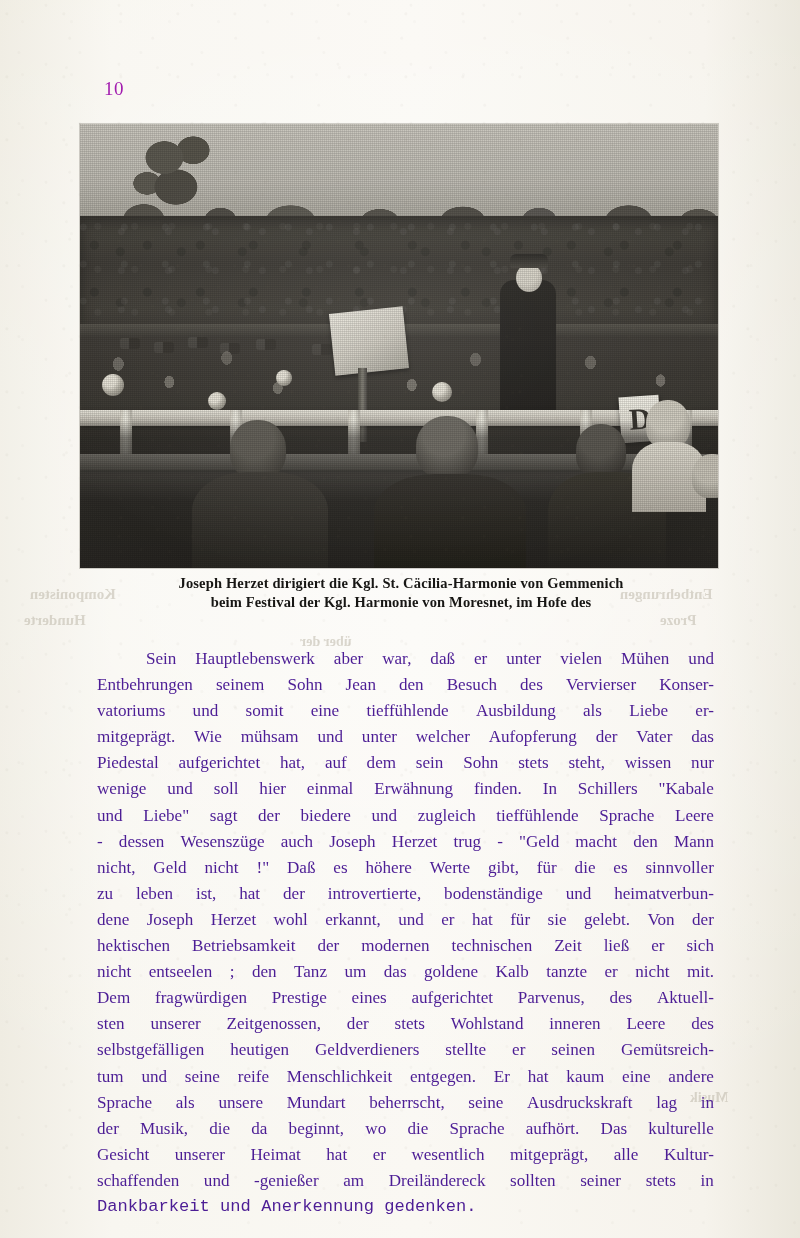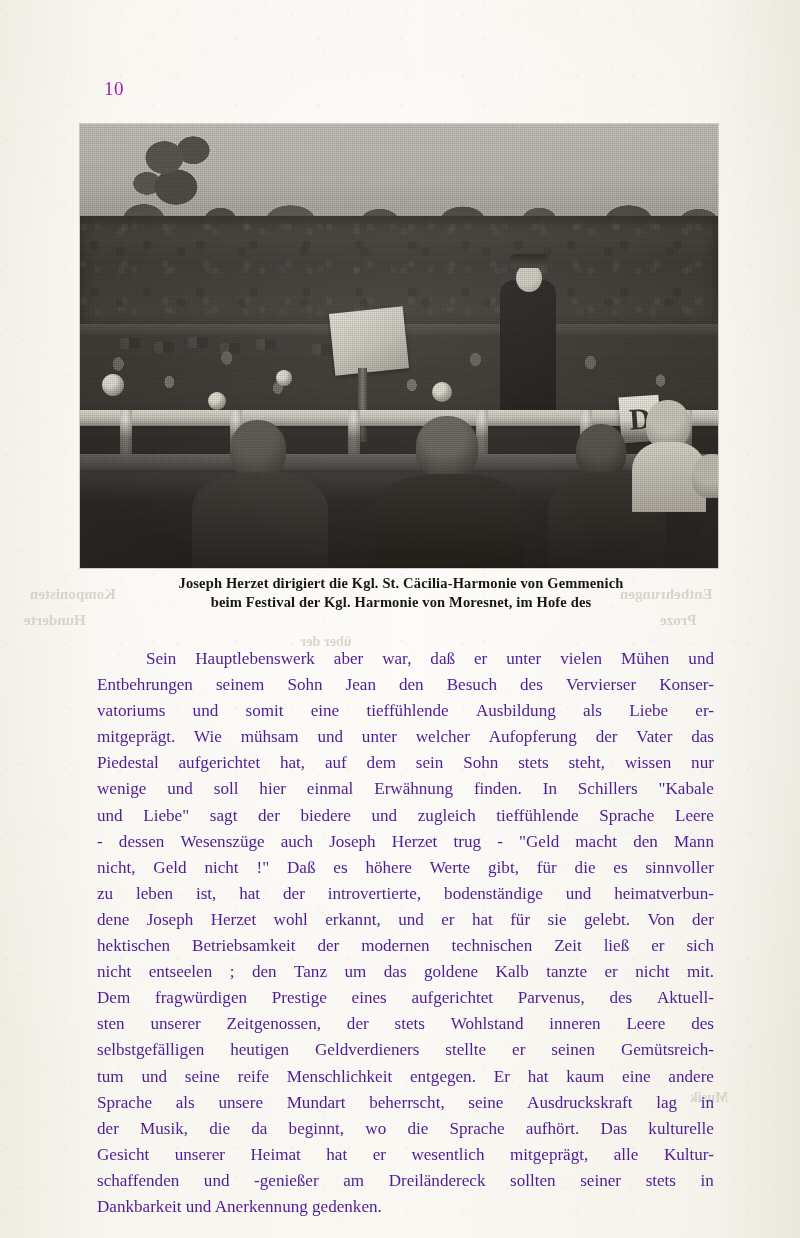--- a/index.html
+++ b/index.html
@@ -201,21 +201,21 @@
     line-height: 26.1px;
     color: #4c1d95;
     text-align: justify;
   }
   .body p { margin: 0; }
   .body .line {
     display: flex;
     justify-content: space-between;
     white-space: nowrap;
   }
-  .body .line.last { display: block; }
+  .body .line.last { display: block; font-family: Liberation Mono, monospace; }
   .body .line.indent::before {
     content: "";
     display: inline-block;
     width: 30px;
     flex: 0 0 30px;
   }
   .body .line > span { display: inline-block; }
 </style>
 </head>
 <body>

